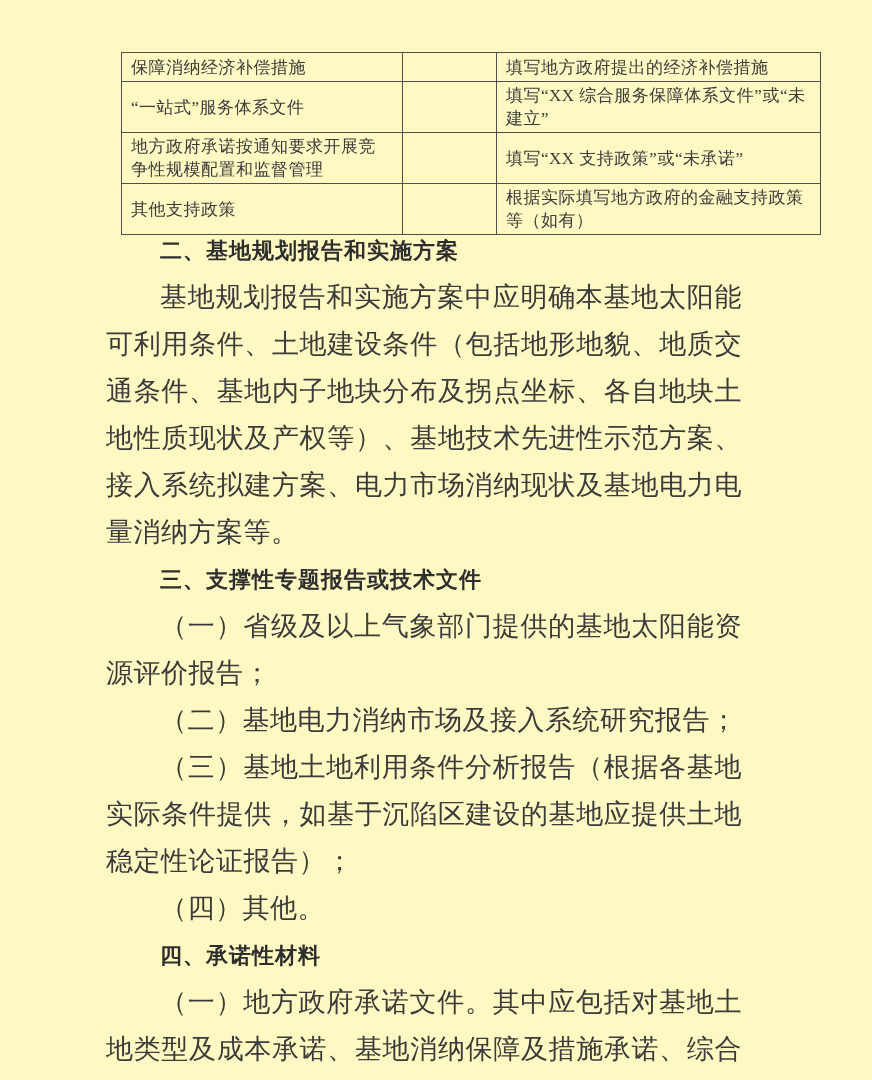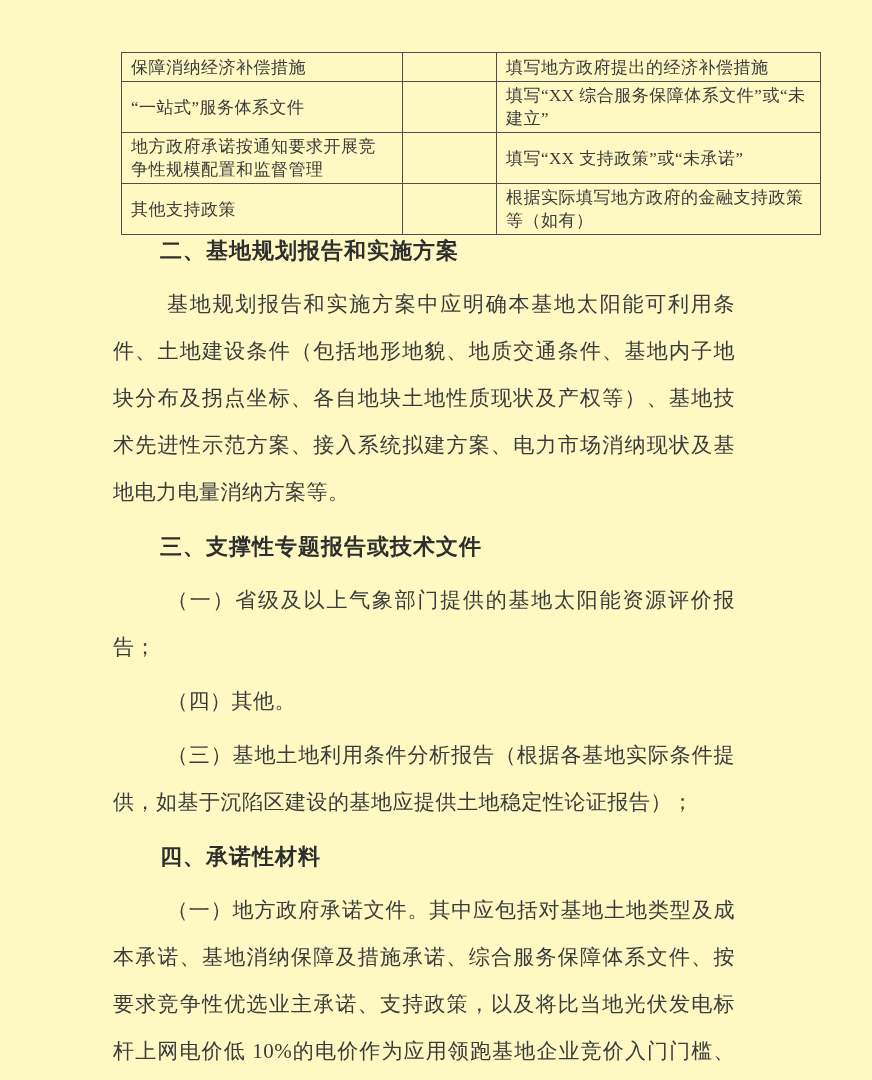--- a/index.html
+++ b/index.html
@@ -53,22 +53,22 @@
     font-family: "Liberation Sans", sans-serif;
     font-weight: bold;
     font-size: 22px;
     line-height: 47px;
     text-indent: 54px;
     letter-spacing: 1px;
     color: #2e2e2e;
     white-space: nowrap;
   }
   .para {
-    margin: 7px;
-    font-size: 21px;
+    margin: 0;
+    font-size: 27px;
     line-height: 47px;
     text-indent: 54px;
     letter-spacing: 0.5px;
     text-align: justify;
     text-justify: inter-character;
     word-break: break-all;
     color: #3b3b3b;
   }
 </style>
 </head>
@@ -100,20 +100,21 @@
       </tr>
     </tbody>
   </table>
 
   <div class="body-text">
     <h2 class="sec-heading">二、基地规划报告和实施方案</h2>
     <p class="para">基地规划报告和实施方案中应明确本基地太阳能可利用条件、土地建设条件（包括地形地貌、地质交通条件、基地内子地块分布及拐点坐标、各自地块土地性质现状及产权等）、基地技术先进性示范方案、接入系统拟建方案、电力市场消纳现状及基地电力电量消纳方案等。</p>
 
     <h2 class="sec-heading">三、支撑性专题报告或技术文件</h2>
     <p class="para">（一）省级及以上气象部门提供的基地太阳能资源评价报告；</p>
+    <p class="para">（二）基地电力消纳市场及接入系统研究报告；</p>
+    <p class="para">（三）基地土地利用条件分析报告（根据各基地实际条件提供，如基于沉陷区建设的基地应提供土地稳定性论证报告）；</p>
     <p class="para">（四）其他。</p>
-    <p class="para">（三）基地土地利用条件分析报告（根据各基地实际条件提供，如基于沉陷区建设的基地应提供土地稳定性论证报告）；</p>
 
     <h2 class="sec-heading">四、承诺性材料</h2>
     <p class="para">（一）地方政府承诺文件。其中应包括对基地土地类型及成本承诺、基地消纳保障及措施承诺、综合服务保障体系文件、按要求竞争性优选业主承诺、支持政策，以及将比当地光伏发电标杆上网电价低 10%的电价作为应用领跑基地企业竞价入门门槛、将国家确定的技术指标作为技术领跑基地企业竞争优选技术入门门</p>
   </div>
 
 </div>
 
 </body></html>

